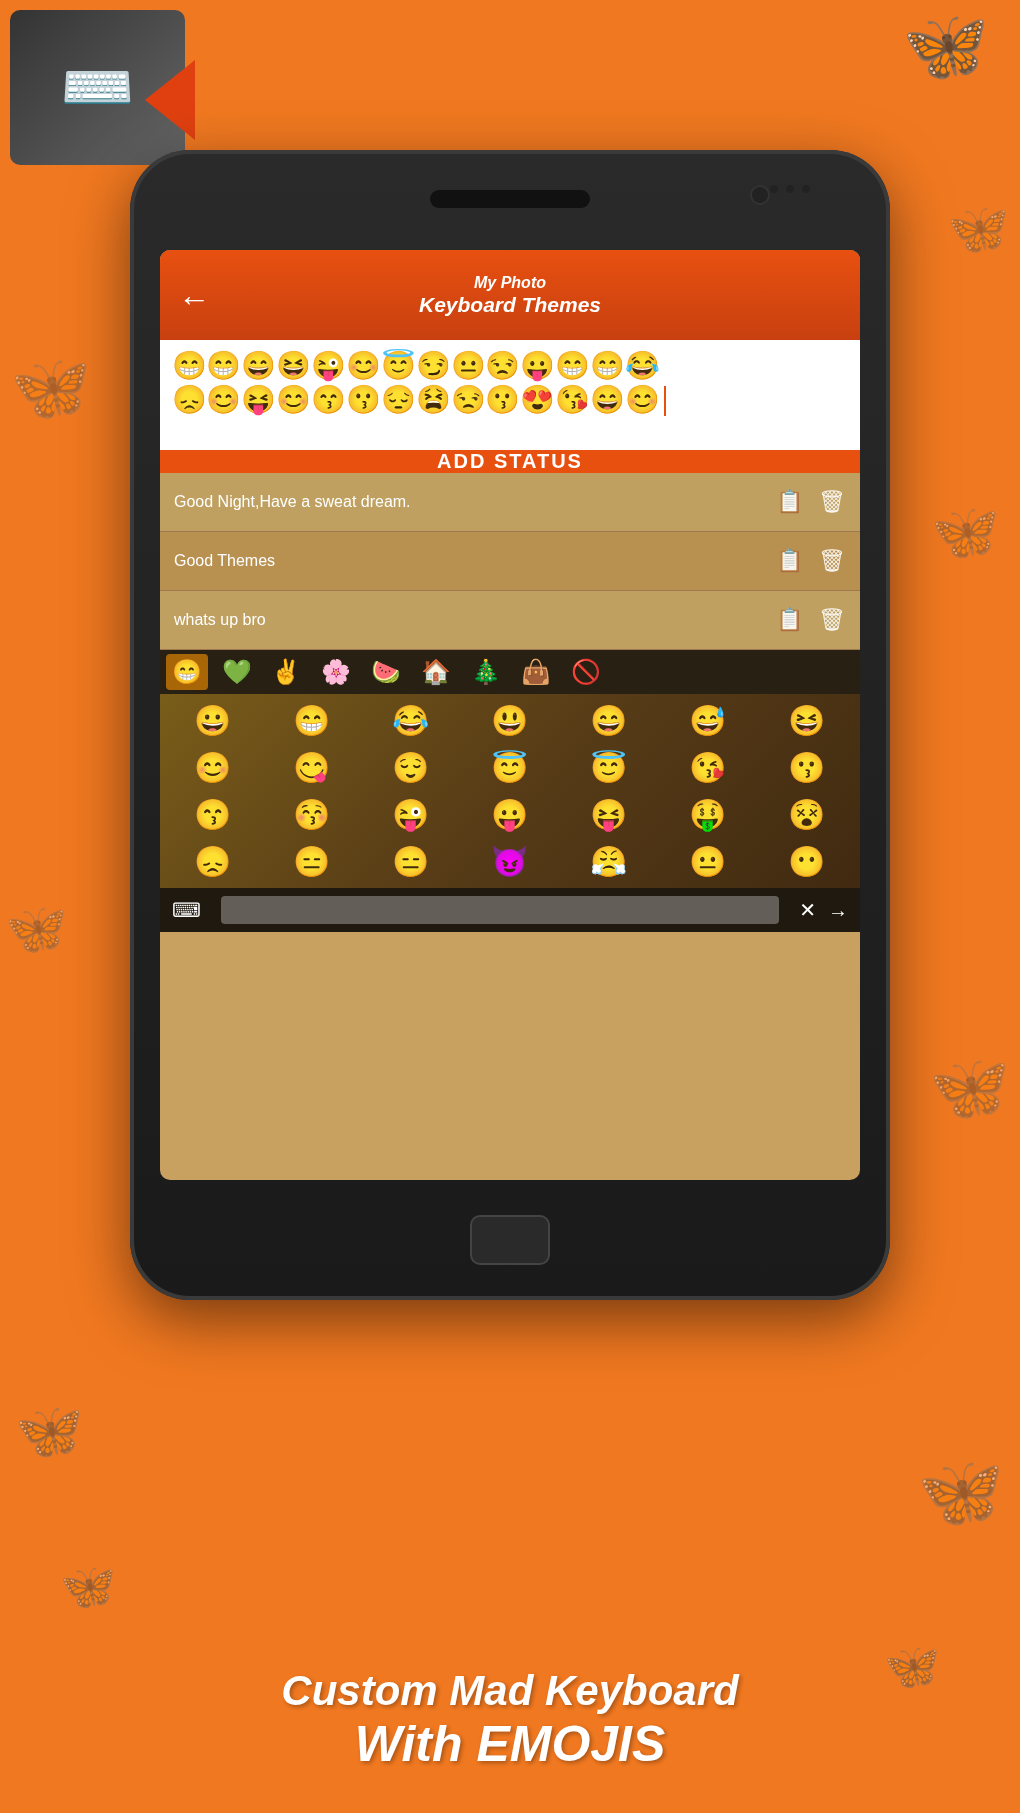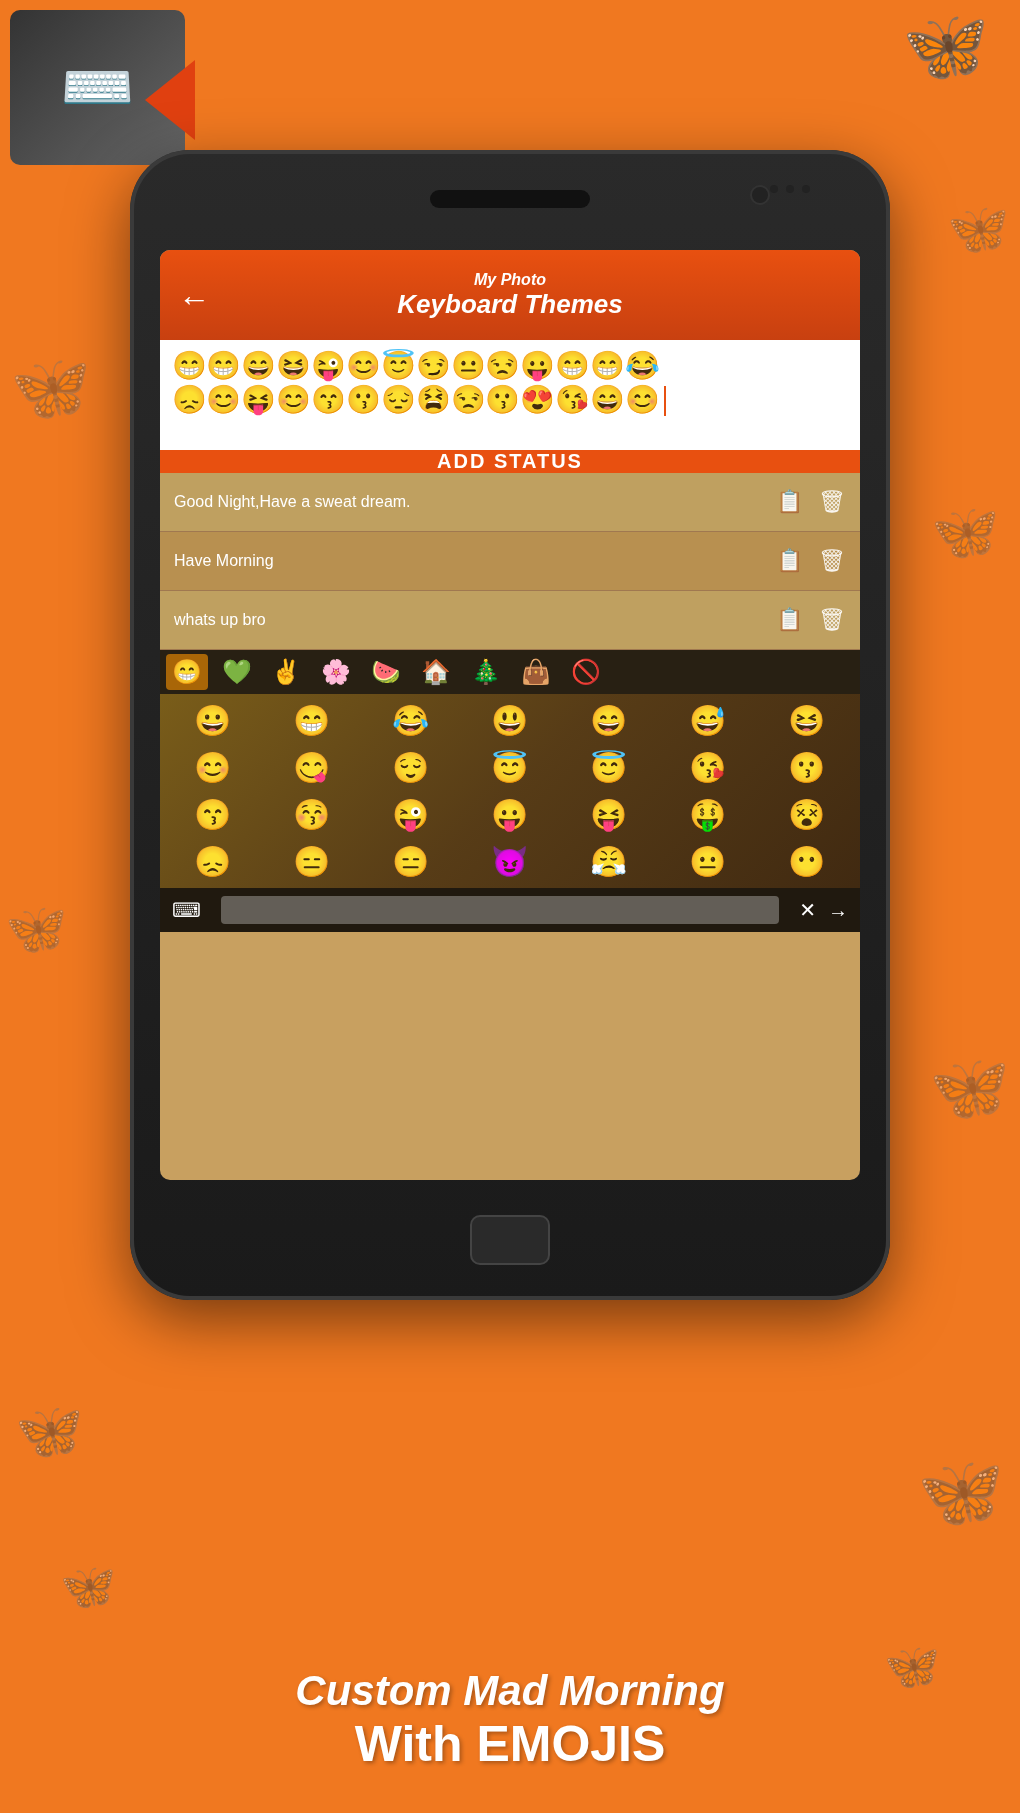--- a/index.html
+++ b/index.html
@@ -137,21 +137,21 @@
       cursor: pointer;
     }
     .header-title {
       text-align: center;
       color: white;
       font-style: italic;
       font-weight: bold;
       line-height: 1.2;
     }
     .header-title .line1 { font-size: 16px; }
-    .header-title .line2 { font-size: 26px; }
+    .header-title .line2 { font-size: 21px; }
 
     
     .emoji-input-area {
       background: white;
       padding: 12px;
       min-height: 110px;
       display: flex;
       flex-direction: column;
       gap: 6px;
     }
@@ -288,20 +288,21 @@
       color: white;
       font-size: 42px;
       font-weight: bold;
       font-style: italic;
       text-shadow: 2px 2px 4px rgba(0,0,0,0.3);
     }
     .bottom-title-2 {
       color: white;
       font-size: 50px;
       font-weight: bold;
+      font-style: italic;
       text-shadow: 2px 2px 4px rgba(0,0,0,0.3);
     }
 
     
     .butterfly {
       position: absolute;
       color: rgba(255,255,255,0.7);
       font-size: 55px;
       user-select: none;
     }
@@ -362,21 +363,21 @@
 
     <div class="status-list">
       <div class="status-item">
         <span class="status-text">Good Night,Have a sweat dream.</span>
         <div class="status-actions">
           <span class="action-icon">📋</span>
           <span class="action-icon">🗑</span>
         </div>
       </div>
       <div class="status-item" style="background:#b89050;">
-        <span class="status-text">Have Morning</span>
+        <span class="status-text">Good Themes</span>
         <div class="status-actions">
           <span class="action-icon">📋</span>
           <span class="action-icon">🗑</span>
         </div>
       </div>
       <div class="status-item">
         <span class="status-text">whats up bro</span>
         <div class="status-actions">
           <span class="action-icon">📋</span>
           <span class="action-icon">🗑</span>
@@ -439,15 +440,15 @@
         <div class="space-bar"></div>
         <span class="kbd-bottom-icon">✕</span>
         <span class="kbd-bottom-icon" style="margin-left:12px;">→</span>
       </div>
     </div>
 
   </div>
 </div>
 
 <div class="bottom-section">
-  <div class="bottom-title-1">Custom Mad Morning</div>
+  <div class="bottom-title-1">Custom Mad Keyboard</div>
   <div class="bottom-title-2">With EMOJIS</div>
 </div>
 
 </body></html>

